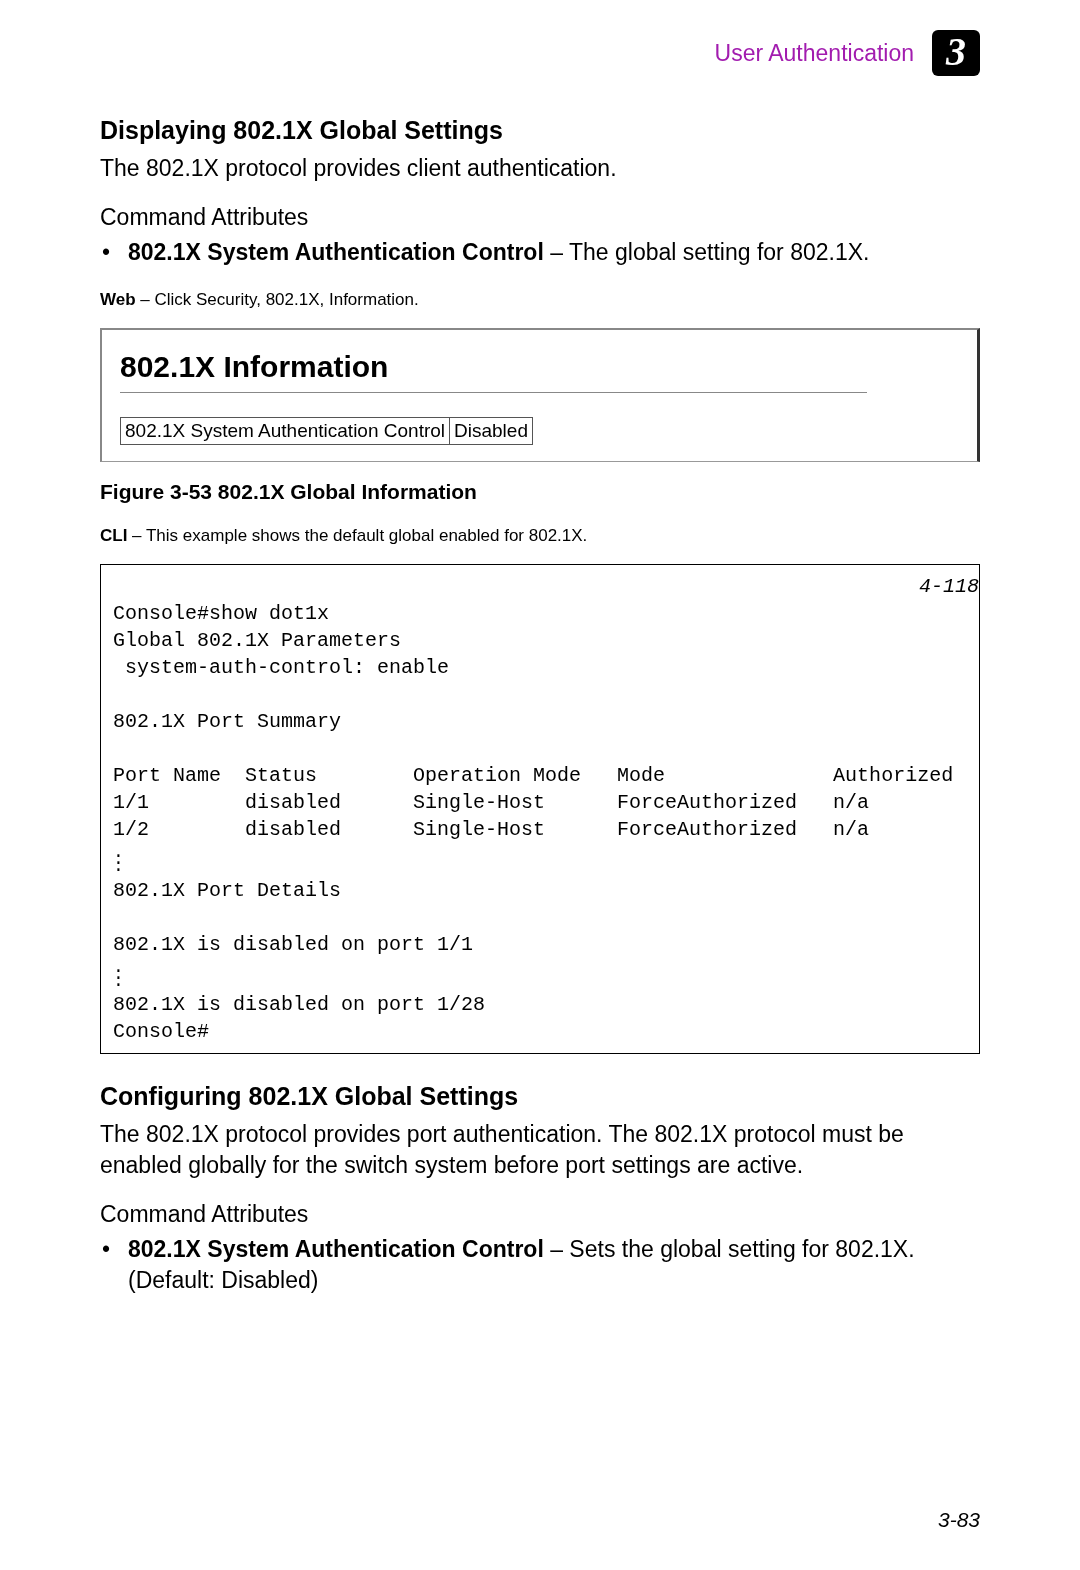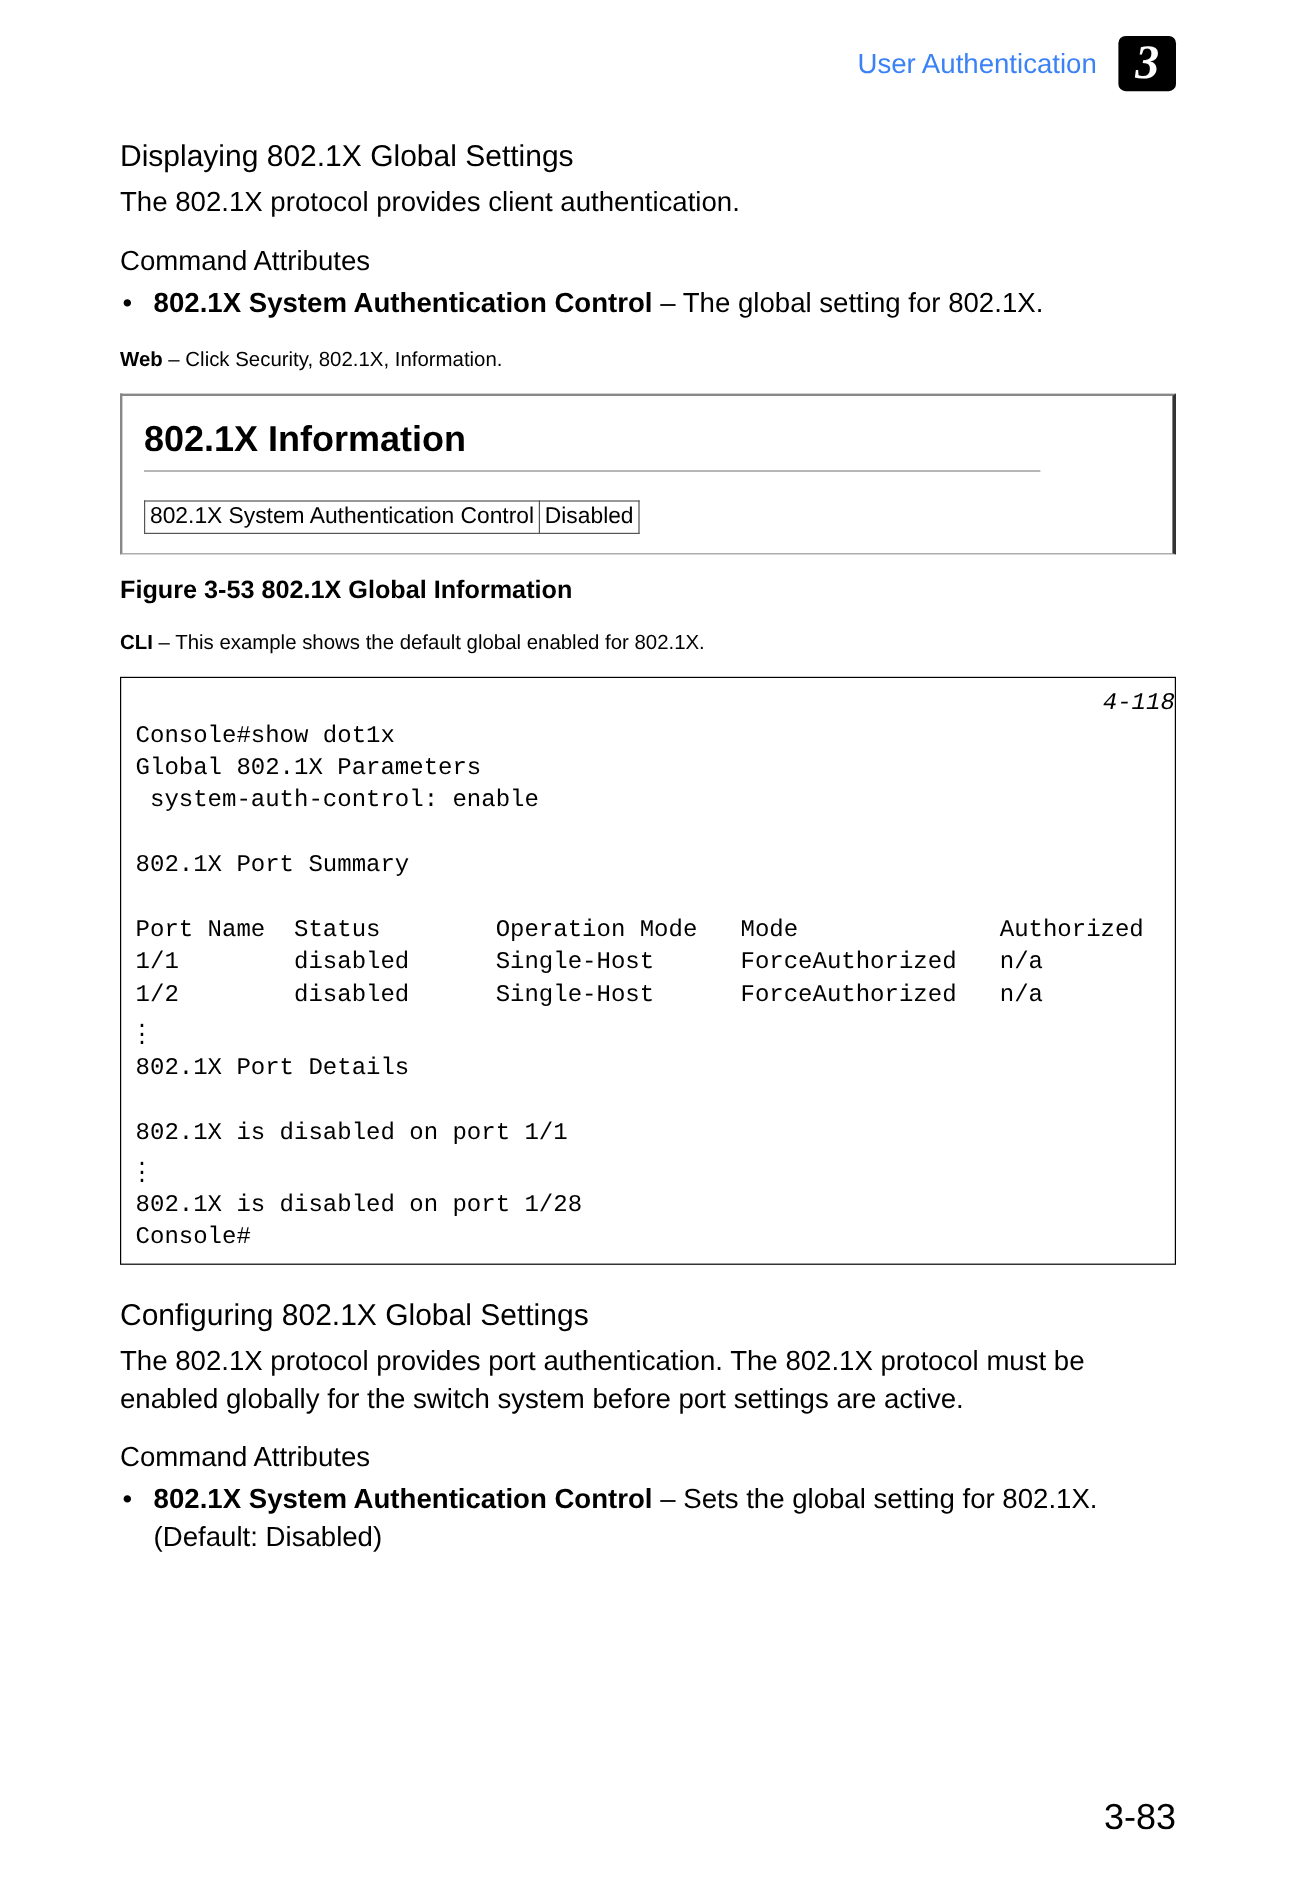--- a/index.html
+++ b/index.html
@@ -17,35 +17,35 @@
     }
     .header-row {
       display: flex;
       justify-content: flex-end;
       align-items: center;
       gap: 18px;
       margin-bottom: 40px;
     }
     .header-text {
       font-size: 23px;
-      color: #3b82f6;
+      color: #a21caf;
     }
     .chapter-badge {
       background: #000;
       color: #fff;
       font-weight: 900;
       font-size: 40px;
       font-family: "Times New Roman", serif;
       padding: 0px 14px 2px 14px;
       border-radius: 6px;
       font-style: italic;
       line-height: 1.1;
     }
     .h3 {
-      font-weight: normal;
+      font-weight: bold;
       font-size: 25px;
       margin-bottom: 8px;
     }
     .body-text {
       font-size: 23px;
       line-height: 1.35;
       margin-bottom: 20px;
     }
     .subhead {
       font-weight: normal;
@@ -133,21 +133,22 @@
     .vdots {
       line-height: 0.4;
       letter-spacing: 0;
       font-size: 18px;
       margin: 6px 0;
     }
     .page-number {
       position: absolute;
       bottom: 38px;
       right: 100px;
-      font-size: 30px;
+      font-size: 21px;
+      font-style: italic;
     }
   </style>
 </head>
 <body>
 
 <div class="header-row">
   <span class="header-text">User Authentication</span>
   <span class="chapter-badge">3</span>
 </div>
 

